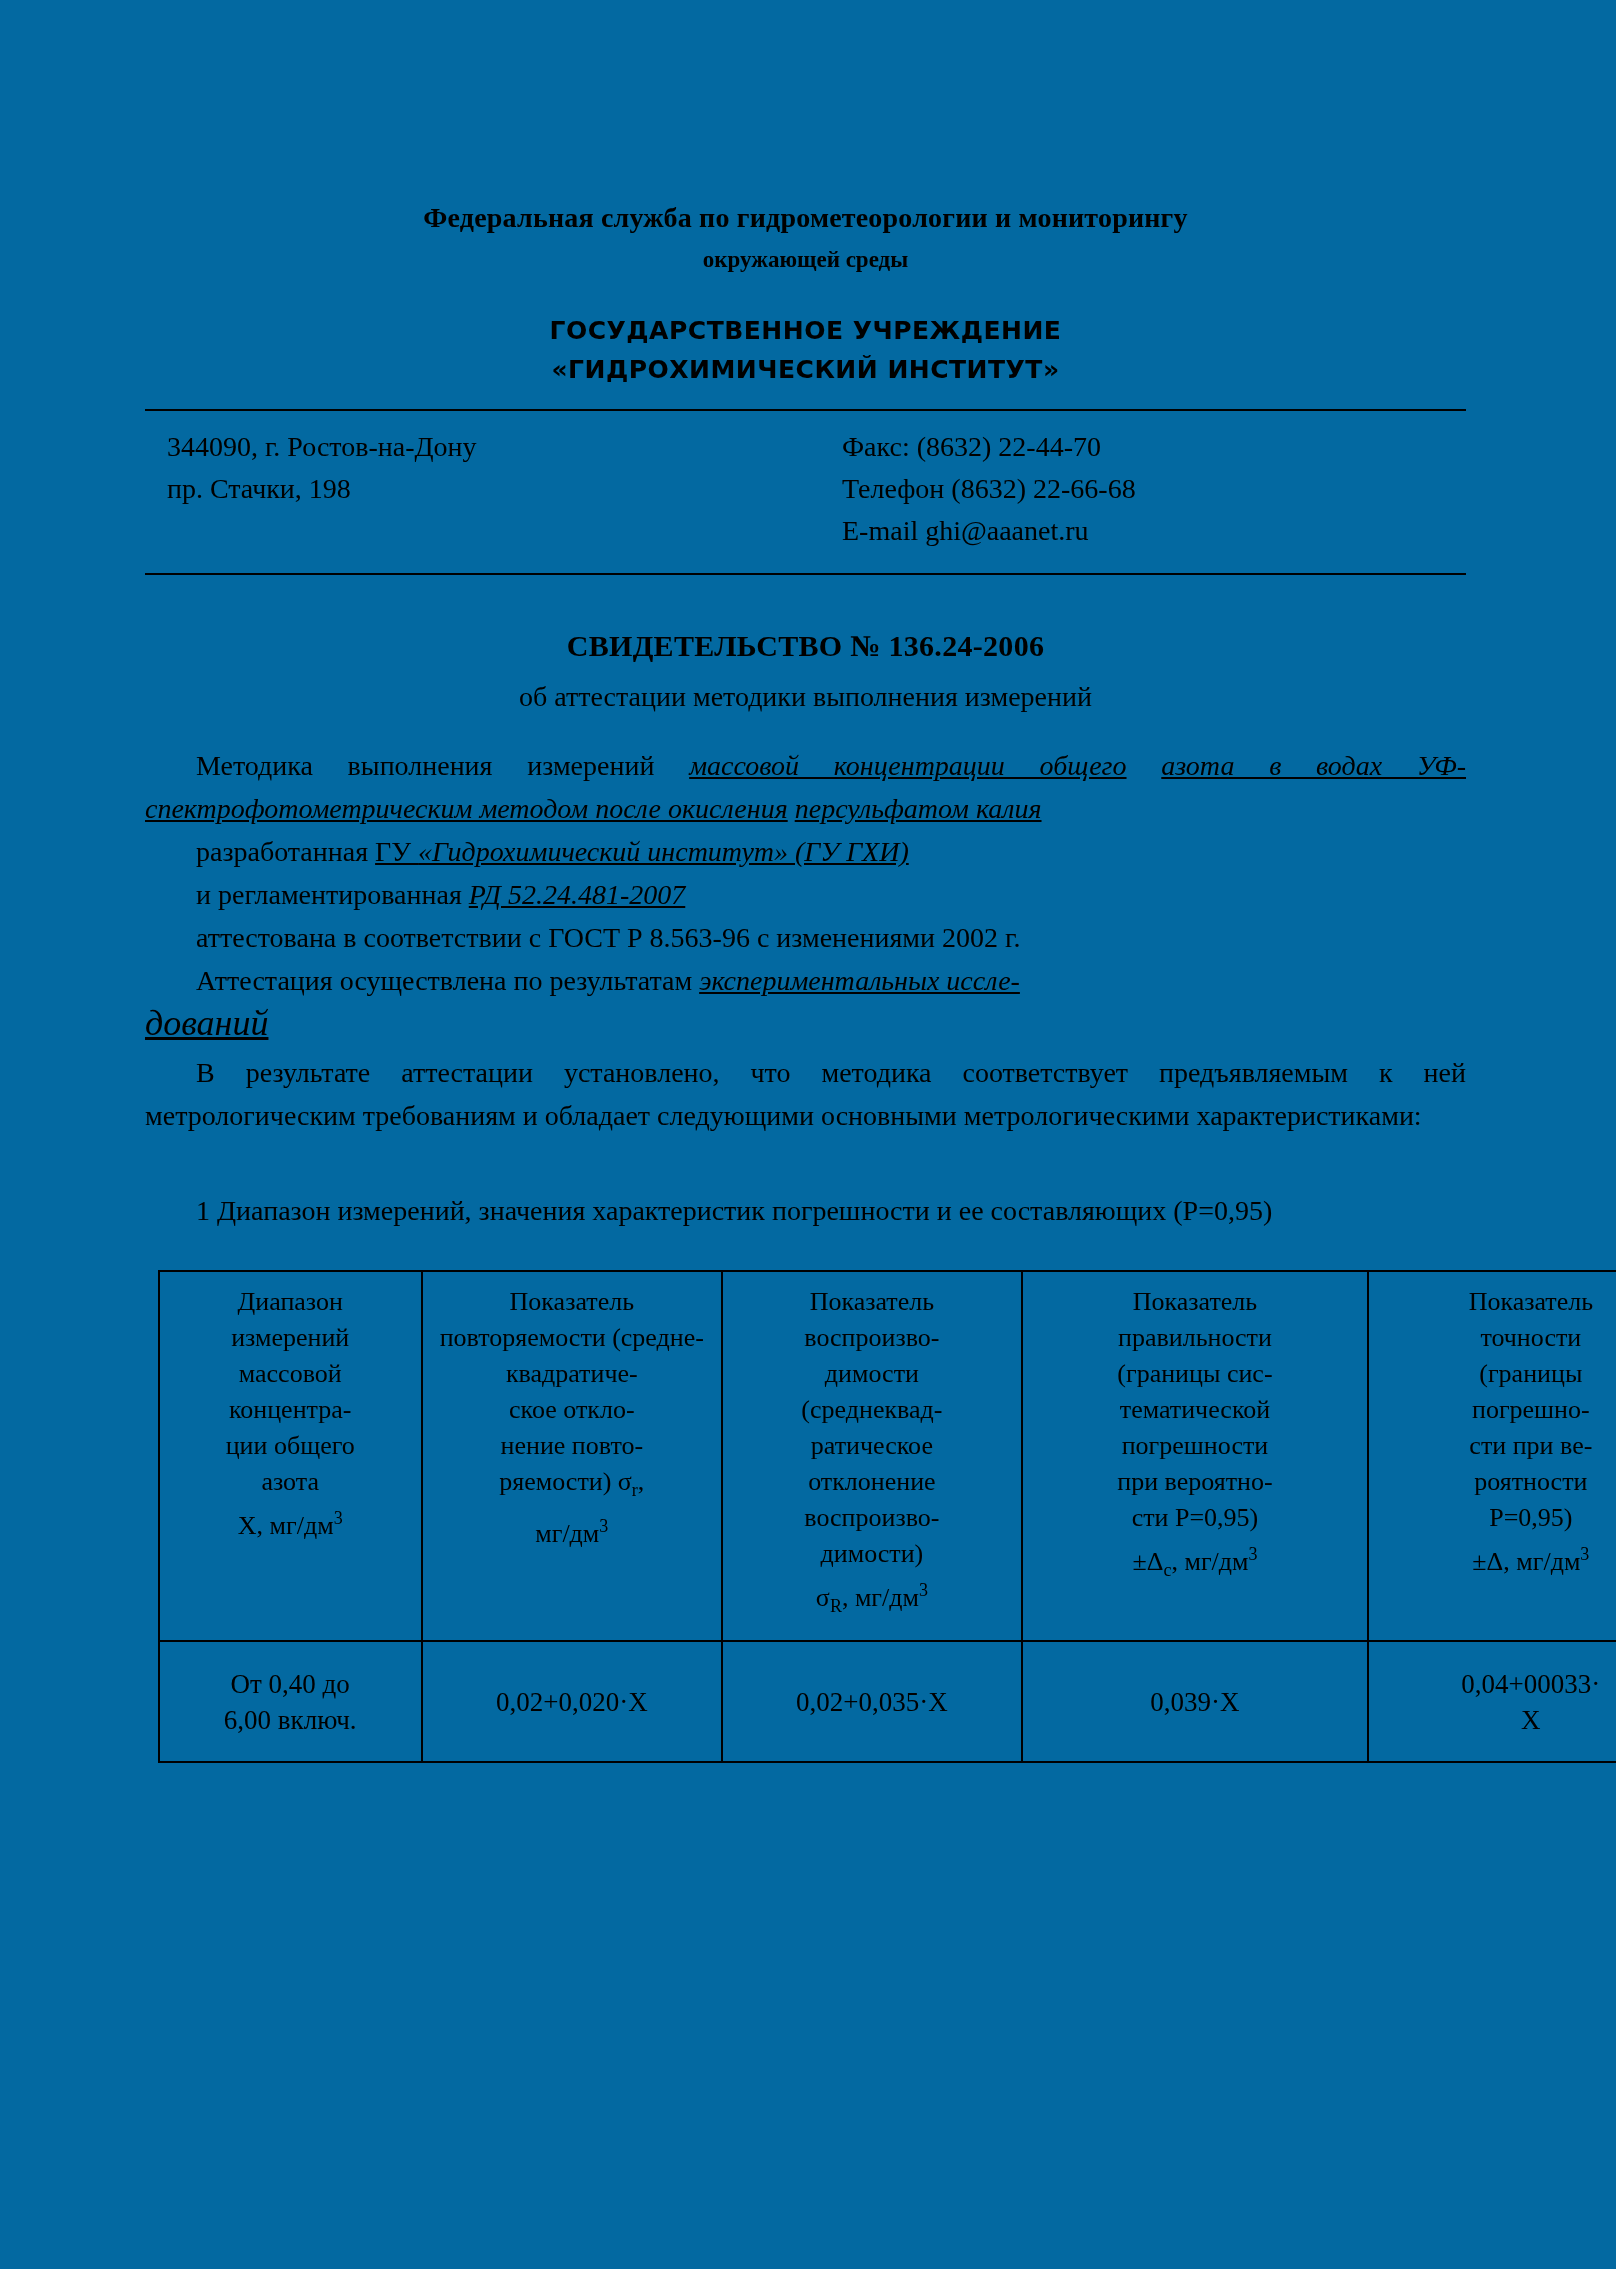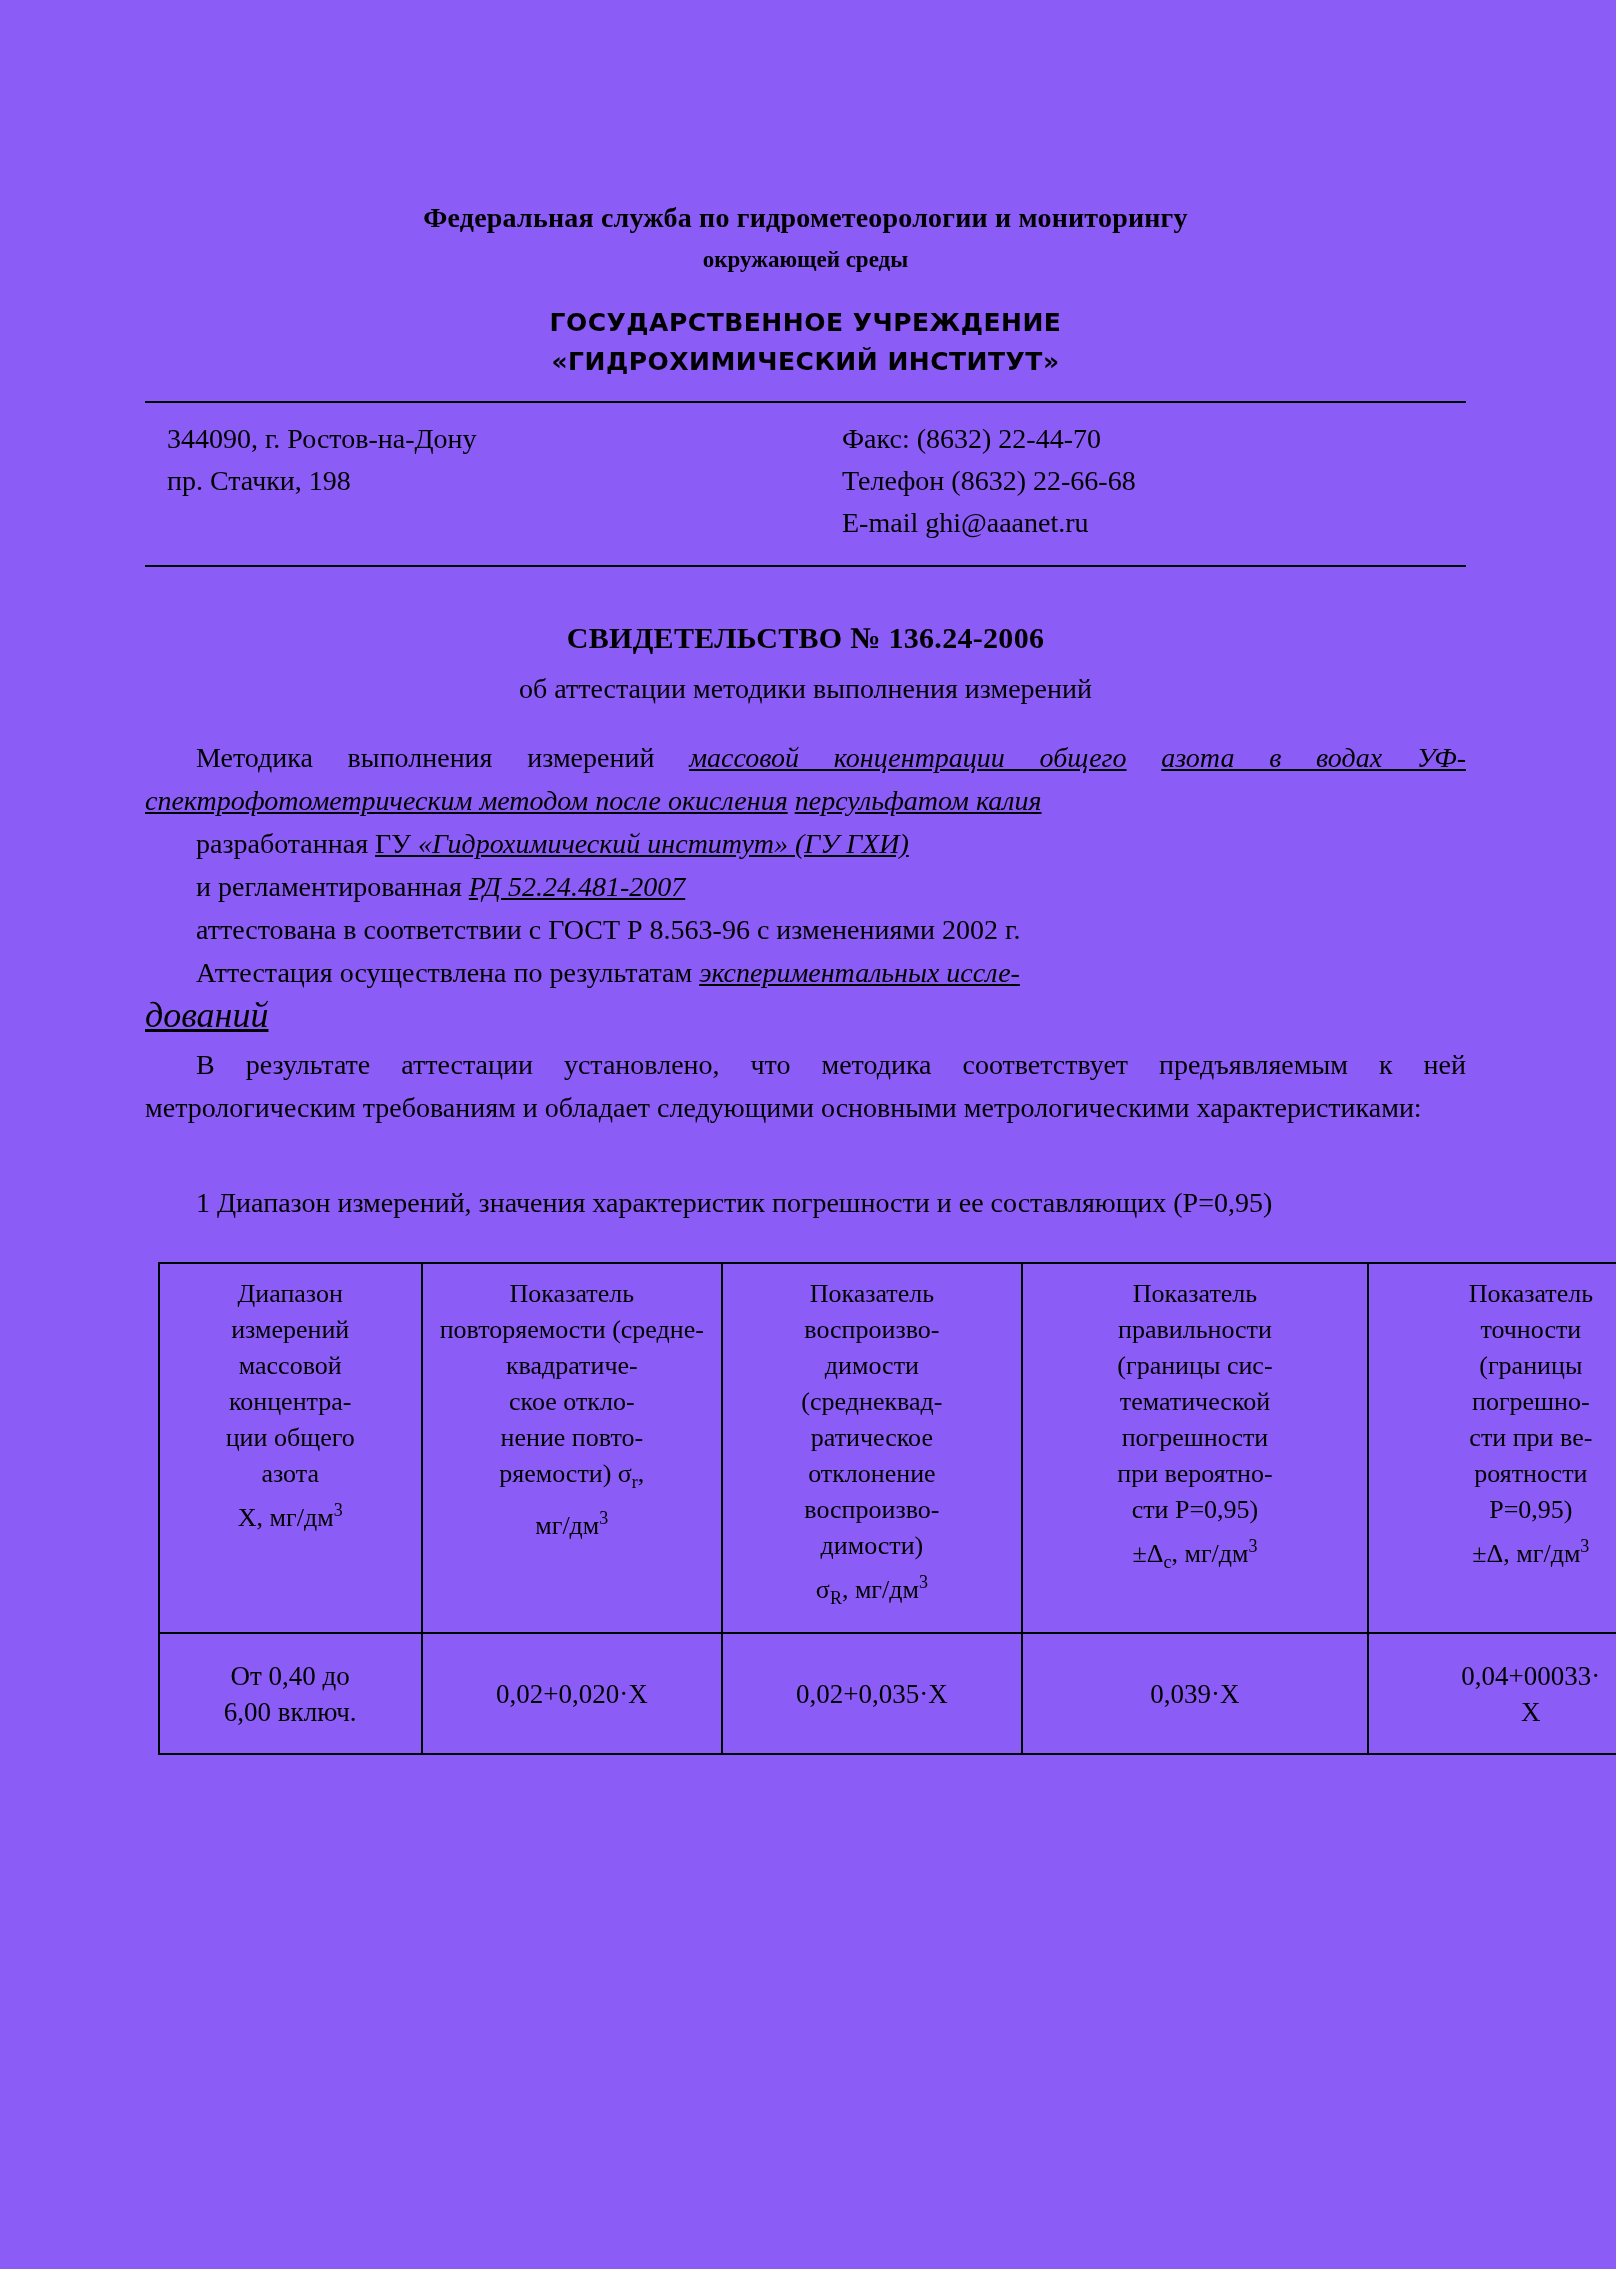--- a/index.html
+++ b/index.html
@@ -9,21 +9,21 @@
   }
   body {
     font-family: "Liberation Serif", serif;
     color: #000000;
   }
   .page {
     position: relative;
     width: 1617px;
     height: 2270px;
     margin: 0 auto;
-    background: #8b5cf6;
+    background: #0369a1;
     overflow: hidden;
   }
   .content {
     position: absolute;
     left: 145px;
     top: 0;
     width: 1321px;
   }
 
   
@@ -37,21 +37,21 @@
     line-height: 42px;
     letter-spacing: 0.2px;
   }
   .org-line2 {
     font-weight: bold;
     font-size: 23px;
     line-height: 42px;
   }
   .inst-block {
     text-align: center;
-    margin-top: 22px;
+    margin-top: 30px;
     font-family: "DejaVu Sans", sans-serif;
     font-weight: bold;
     font-size: 25px;
     line-height: 39px;
     letter-spacing: 0.5px;
   }
 
   .rule {
     border: none;
     border-top: 2.3px solid #000;

